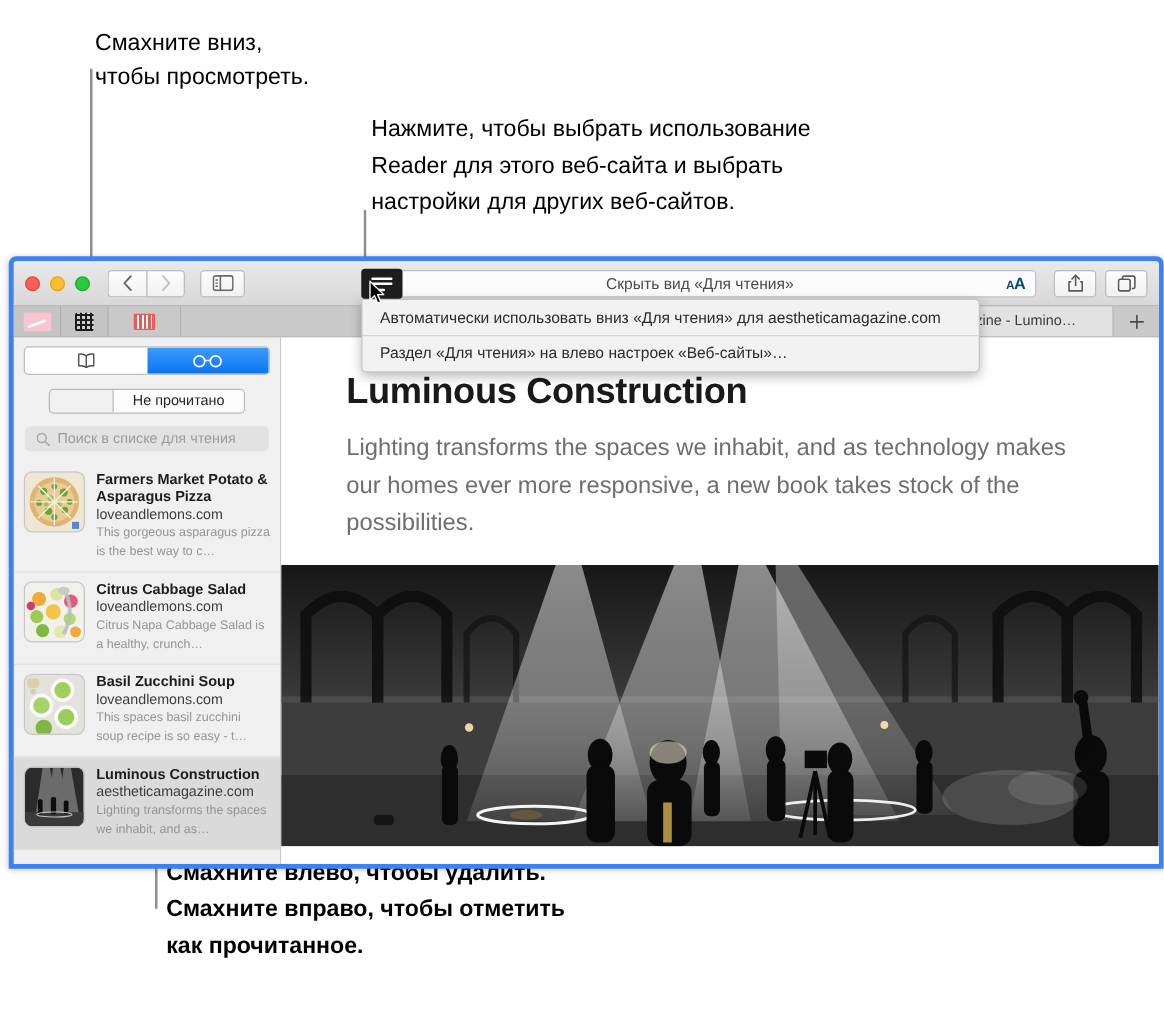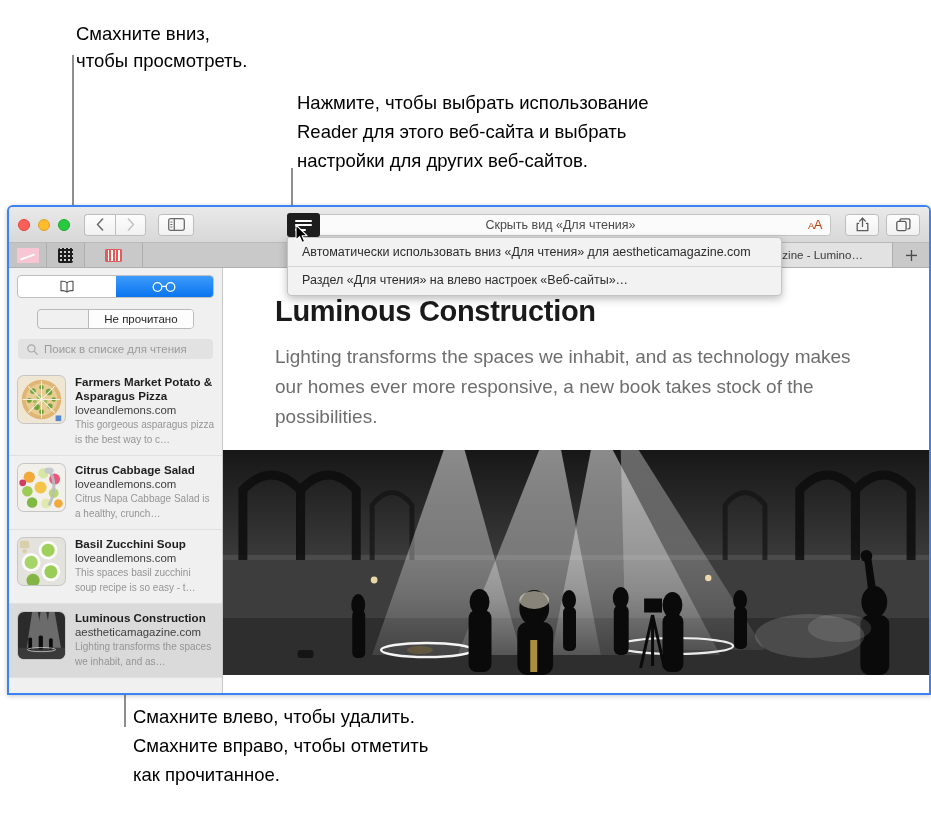--- a/index.html
+++ b/index.html
@@ -26,21 +26,21 @@
     width: 2px;
     background: #8e8e8e;
   }
 
   
   #window {
     position: absolute;
     left: 7px; top: 205px;
     width: 924px; height: 490px;
     background: #ffffff;
-    border: 2px solid #3b82f6;
+    border: 4px solid #3b82f6;
     border-radius: 6px 6px 0 0;
     overflow: hidden;
     box-shadow: 0 1px 5px rgba(0,0,0,0.22);
   }
 
   
   .toolbar {
     position: relative;
     height: 36px;
     background: linear-gradient(to bottom,#e9e9e9,#d8d8d8);
@@ -80,21 +80,21 @@
     border-radius: 3.5px;
     display: flex; align-items: center;
     position: relative;
     padding: 0 8px;
   }
   .addr-text {
     flex: 1; text-align: center;
     font-size: 12.5px; color: #4a4a4a;
   }
   .addr-plus { font-size: 14px; color: #9a9a9a; line-height: 1; }
-  .addr-aa { font-size: 13px; color: #c2410c; letter-spacing: -0.5px; }
+  .addr-aa { font-size: 13px; color: #0c4a6e; letter-spacing: -0.5px; font-weight: bold; }
   .addr-aa .small { font-size: 9.5px; }
 
   .right-btns { display: flex; gap: 7px; margin-left: 6px; }
   .right-btns .tb-btn { min-width: 34px; }
 
   
   .reader-btn {
     position: absolute;
     left: 278px; top: 6px;
     width: 33px; height: 24px;
@@ -292,21 +292,21 @@
 
   <div class="callout" style="left:76px; top:20px;">Смахните вниз,
 чтобы просмотреть.</div>
   <div class="callout-line" style="left:72px; top:55px; height:256px;"></div>
 
   <div class="callout" style="left:297px; top:88px; line-height:29px;">Нажмите, чтобы выбрать использование
 Reader для этого веб-сайта и выбрать
 настройки для других веб-сайтов.</div>
   <div class="callout-line" style="left:291px; top:168px; height:50px;"></div>
 
-  <div class="callout" style="left:133px; top:702px; line-height:29px;">Смахните влево, чтобы удалить.
+  <div class="callout" style="left:133px; top:683px; line-height:29px;font-weight:bold;">Смахните влево, чтобы удалить.
 Смахните вправо, чтобы отметить
 как прочитанное.</div>
   <div class="callout-line" style="left:124px; top:665px; height:62px;"></div>
 
   <div id="window">
 
     <div class="toolbar">
       <div class="traffic">
         <div class="dot red"></div>
         <div class="dot yellow"></div>

